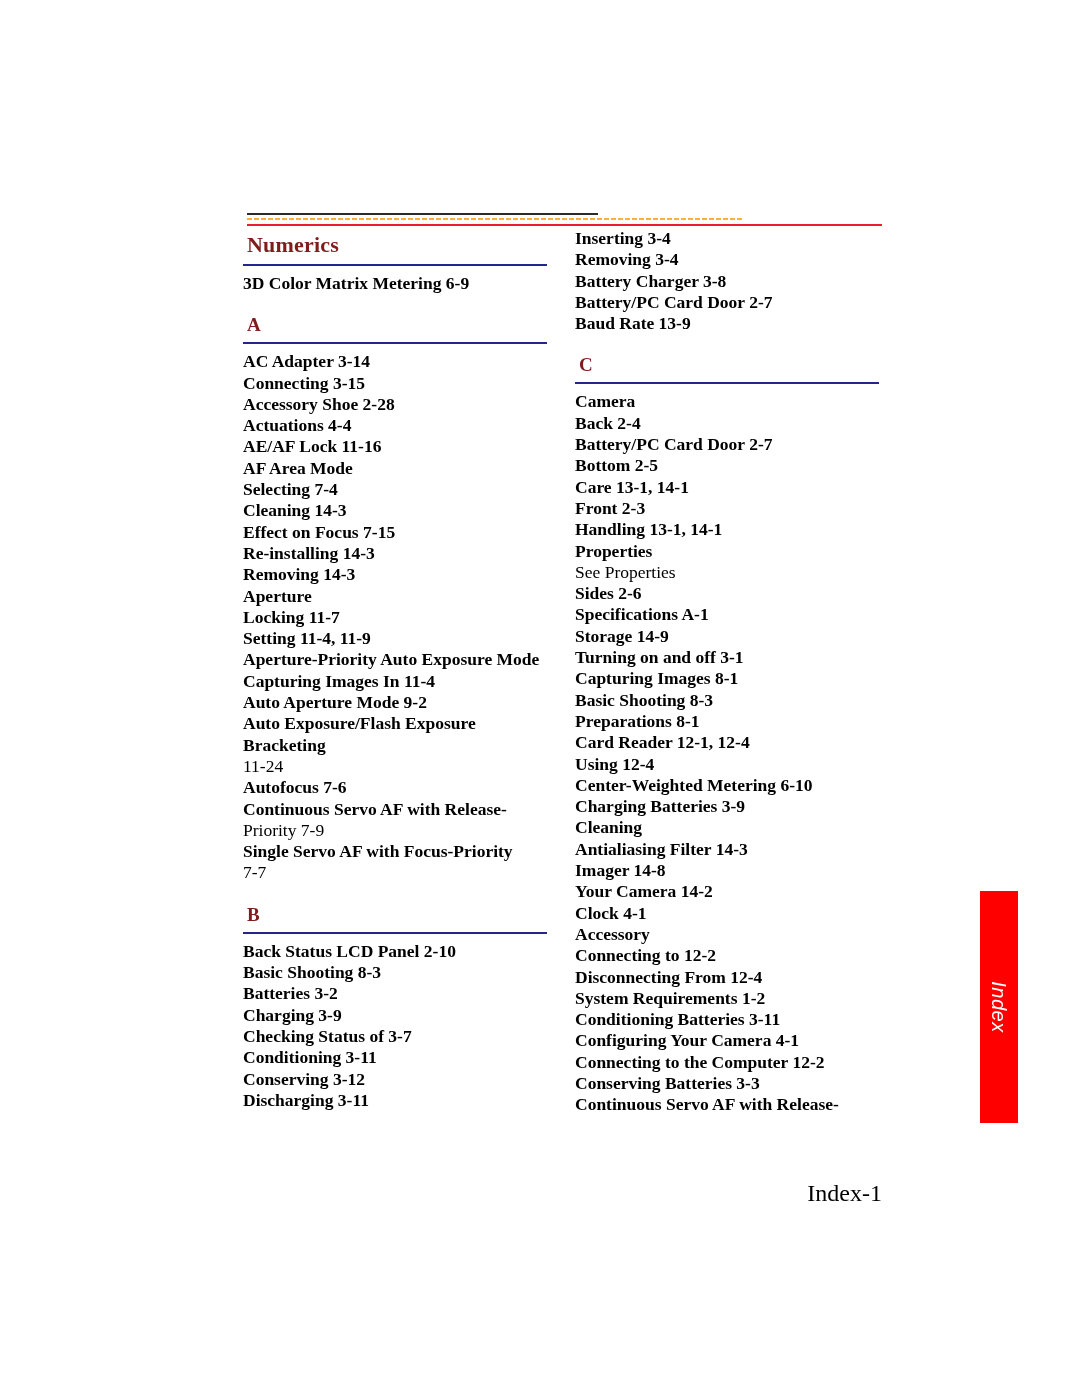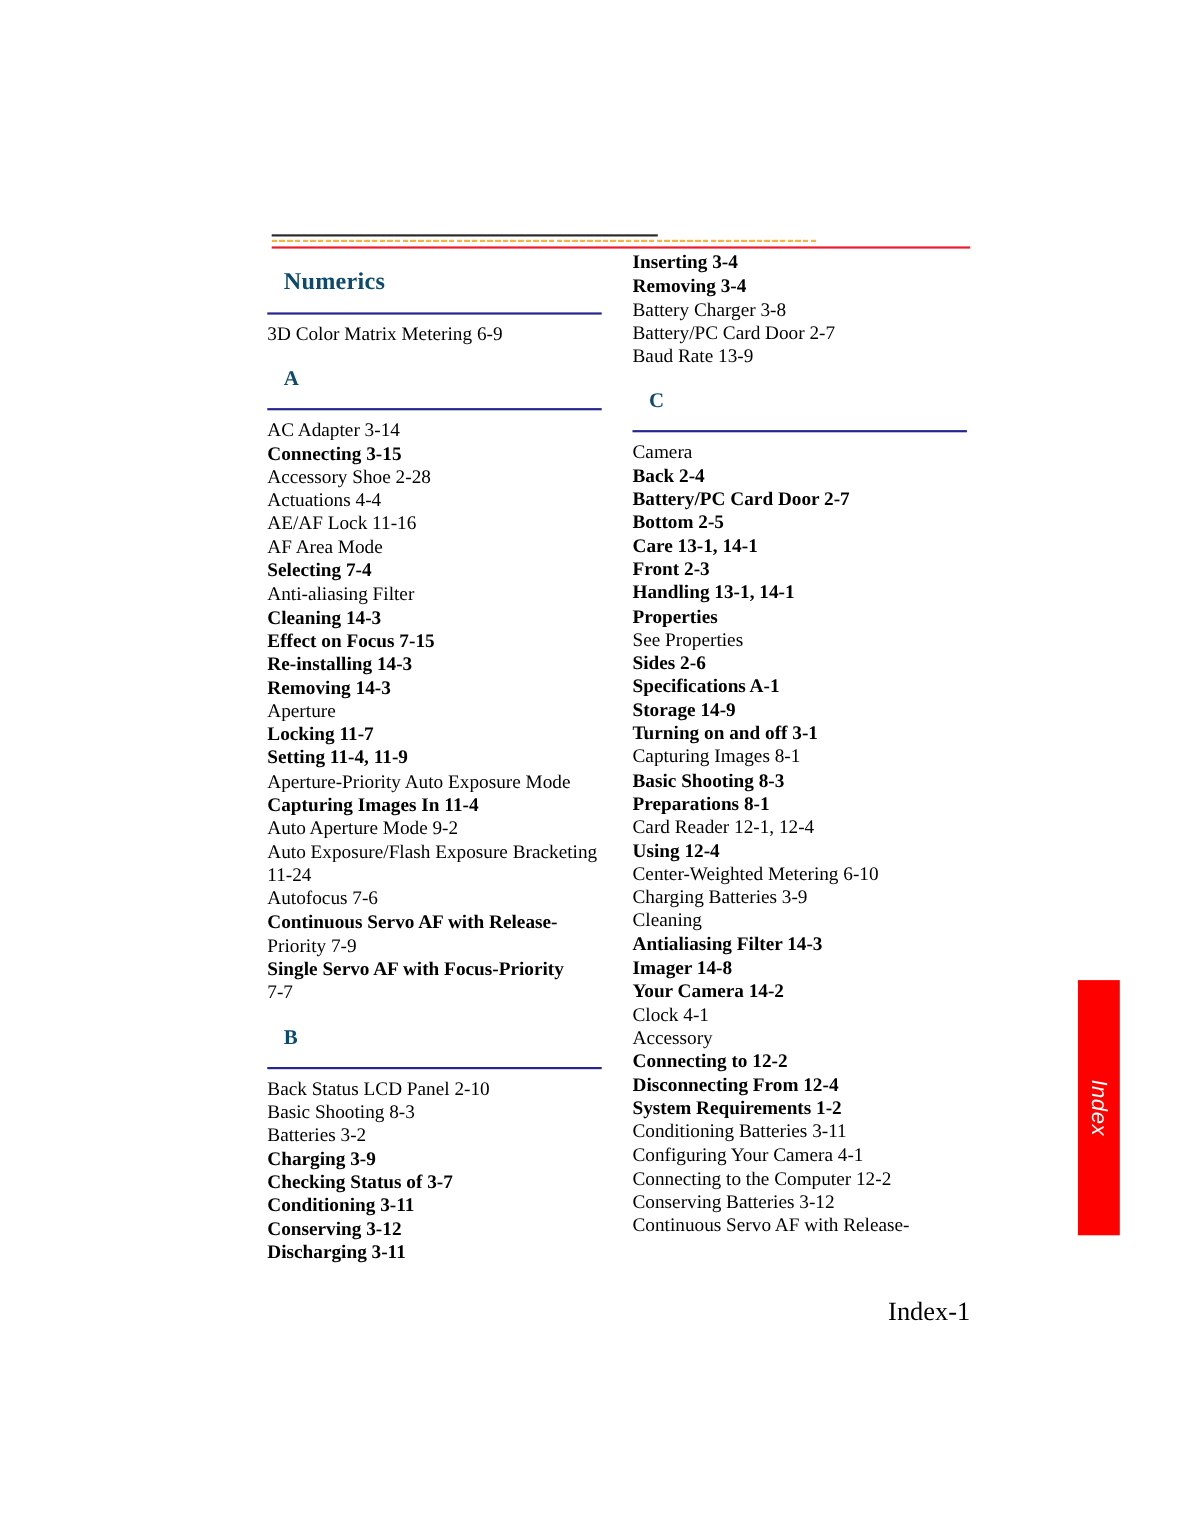--- a/index.html
+++ b/index.html
@@ -61,26 +61,26 @@
     width: 306px;
   }
   .col-left  { left: 243px; }
   .col-right { left: 575px; }
 
   
   .section {
     margin: 0;
   }
   .section-head {
-    color: #0c4a6e;
+    color: #7f1d1d;
     font-weight: bold;
     font-size: 22px;
     line-height: 26px;
     letter-spacing: 0.2px;
-    margin: 15px;
+    margin: 4px;
     padding: 0;
     white-space: nowrap;
   }
   .section-head.letter {
     font-size: 19px;
     line-height: 22px;
   }
   .section-underline {
     width: 304px;
     height: 2px;
@@ -104,20 +104,21 @@
     line-height: 21.3px;
   }
   ul.entries li {
     margin: 0;
     padding: 0;
     white-space: pre-wrap;
   }
   li.lvl0 {
     padding-left: 0;
     text-indent: 0;
+    font-weight: bold;
   }
   li.lvl1 {
     padding-left: 31px;
     text-indent: 0;
     font-weight: bold;
   }
   li.lvl2 {
     padding-left: 62px;
     text-indent: 0;
   }
@@ -182,21 +183,20 @@
         <div class="section-head letter">A</div>
         <div class="section-underline"></div>
         <ul class="entries">
           <li class="lvl0">AC Adapter 3-14</li>
           <li class="lvl1">Connecting 3-15</li>
           <li class="lvl0">Accessory Shoe 2-28</li>
           <li class="lvl0">Actuations 4-4</li>
           <li class="lvl0">AE/AF Lock 11-16</li>
           <li class="lvl0">AF Area Mode</li>
           <li class="lvl1">Selecting 7-4</li>
-          <li class="lvl0">Anti-aliasing Filter</li>
           <li class="lvl1">Cleaning 14-3</li>
           <li class="lvl1">Effect on Focus 7-15</li>
           <li class="lvl1">Re-installing 14-3</li>
           <li class="lvl1">Removing 14-3</li>
           <li class="lvl0">Aperture</li>
           <li class="lvl1">Locking 11-7</li>
           <li class="lvl1">Setting 11-4, 11-9</li>
           <li class="lvl0">Aperture-Priority Auto Exposure Mode</li>
           <li class="lvl1">Capturing Images In 11-4</li>
           <li class="lvl0">Auto Aperture Mode 9-2</li>
@@ -263,21 +263,21 @@
           <li class="lvl1">Imager 14-8</li>
           <li class="lvl1">Your Camera 14-2</li>
           <li class="lvl0">Clock 4-1</li>
           <li class="lvl0">Accessory</li>
           <li class="lvl1">Connecting to 12-2</li>
           <li class="lvl1">Disconnecting From 12-4</li>
           <li class="lvl1">System Requirements 1-2</li>
           <li class="lvl0">Conditioning Batteries 3-11</li>
           <li class="lvl0">Configuring Your Camera 4-1</li>
           <li class="lvl0">Connecting to the Computer 12-2</li>
-          <li class="lvl0">Conserving Batteries 3-12</li>
+          <li class="lvl0">Conserving Batteries 3-3</li>
           <li class="lvl0">Continuous Servo AF with Release-</li>
         </ul>
       </div>
     </div>
 
   <div class="tab">
     <div class="tab-label">Index</div>
   </div>
 
   <div class="footer">

